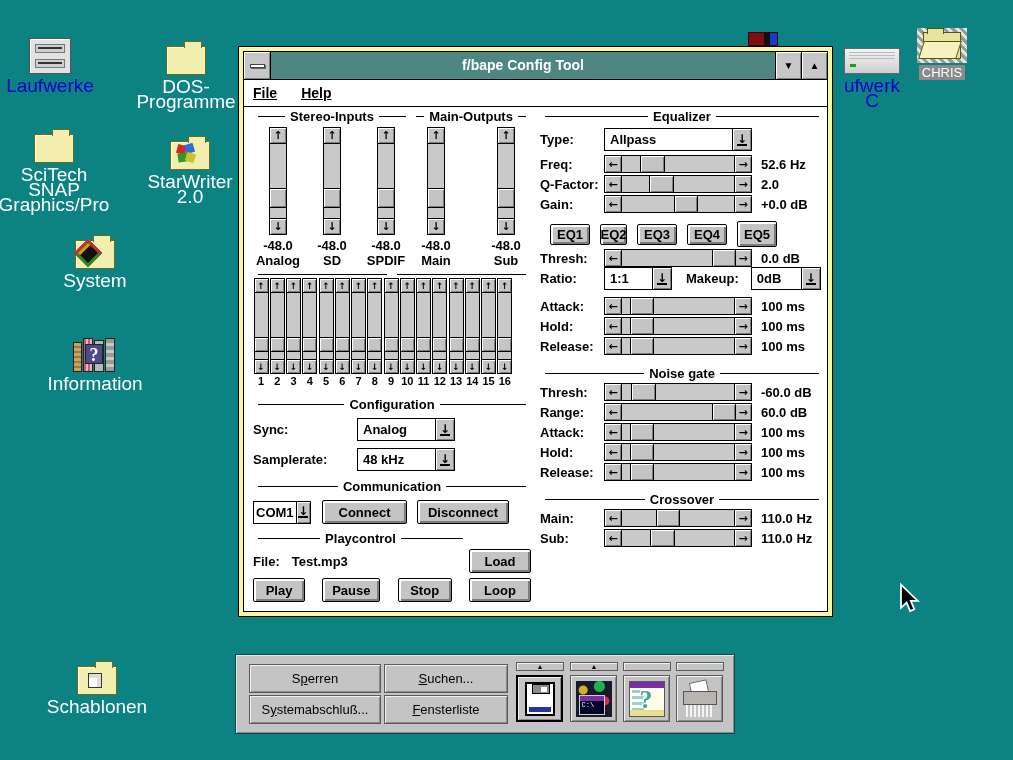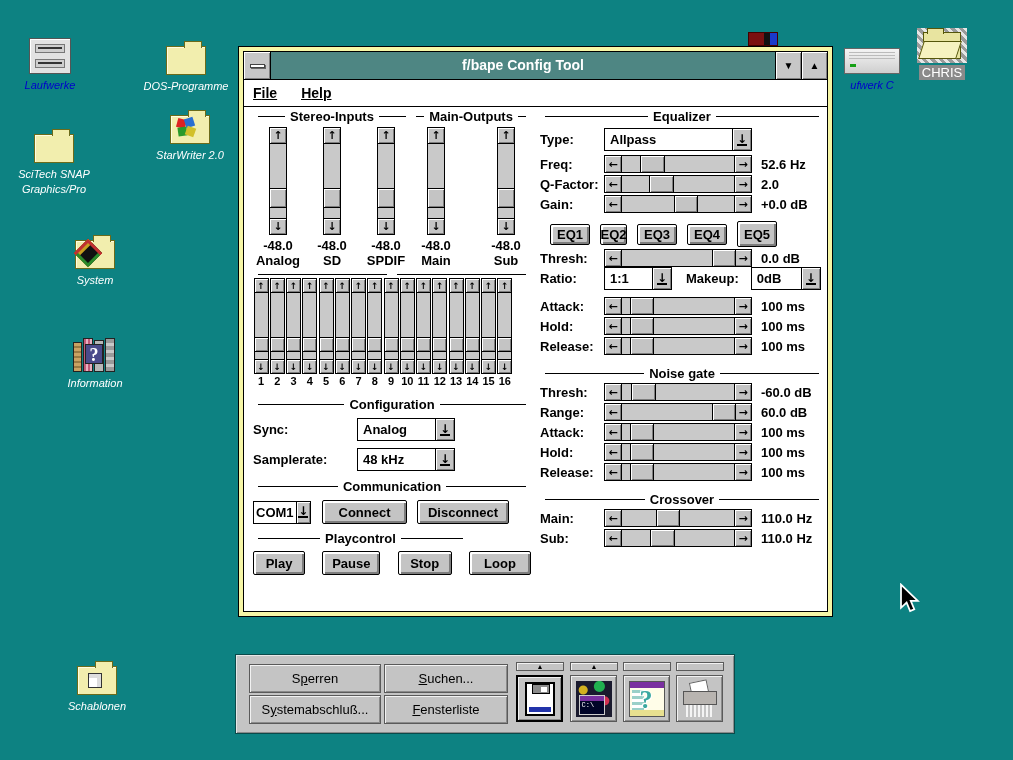--- a/index.html
+++ b/index.html
@@ -1,21 +1,21 @@
 <!DOCTYPE html>
 <html><head>
 <meta charset="utf-8">
 <style>
   * { margin:0; padding:0; box-sizing:border-box; }
   body { font-family:"Liberation Sans", sans-serif; }
   .screen { position:relative; width:1013px; height:760px; background:#0d8282; overflow:hidden; }
 
   
   .dicon { position:absolute; display:flex; flex-direction:column; align-items:center; text-align:center; }
-  .dicon .lbl { margin-top:4px; font-size:11px; color:#fff; line-height:15px;font-style:italic; }
+  .dicon .lbl { margin-top:4px; font-size:19px; color:#fff; line-height:15px; }
   .dicon .lbl.blue { color:#0000cc; }
   .folder { position:relative; width:40px; height:29px; background:#f2eeae; border:1px solid #6b6b1a;
             box-shadow: inset 1px 1px 0 #fffde0; }
   .folder::before { content:""; position:absolute; top:-6px; right:3px; width:16px; height:6px;
             background:#f2eeae; border:1px solid #6b6b1a; border-bottom:none; }
   .drives { width:42px; height:36px; background:#e2e2e2; border:1px solid #555; box-shadow:inset 1px 1px 0 #fff; position:relative; }
   .drives .slot { position:absolute; left:5px; right:5px; height:9px; background:#cfcfcf; border:1px solid #777; }
   .drives .slot i { display:block; margin:2px 2px; height:2px; background:#333; }
   .drives .s1 { top:5px; } .drives .s2 { top:20px; }
   .drive1 { width:56px; height:26px; background:linear-gradient(#f4f4f4,#cfcfcf); border:1px solid #666; position:relative; }
@@ -181,21 +181,21 @@
   <div class="dicon" style="left:131px;top:46px;width:110px;">
     <div class="folder"></div>
     <div class="lbl">DOS-Programme</div>
   </div>
 
   <div class="dicon" style="left:2px;top:134px;width:104px;">
     <div class="folder"></div>
     <div class="lbl">SciTech SNAP Graphics/Pro</div>
   </div>
 
-  <div class="dicon" style="left:140px;top:115px;width:100px;">
+  <div class="dicon" style="left:140px;top:141px;width:100px;">
     <div class="folder">
         <div class="butterfly">
           <i class="b1"></i>
           <i class="b2"></i>
           <i class="b3"></i>
           <i class="b4"></i>
         </div>
       </div>
     <div class="lbl">StarWriter 2.0</div>
   </div>
@@ -543,20 +543,25 @@
           </div>
           <div class="btn" style="width:85px;height:24px;margin-left:11px;">Connect</div>
           <div class="btn" style="width:92px;height:24px;margin-left:10px;">Disconnect</div>
         </div>
 
         <div class="grp" style="margin-top:7px;width:215px;">
             <i></i>
             <span>Playcontrol</span>
             <i></i>
           </div>
+        <div class="lrow" style="margin-top:3px;">
+          <span class="flabel">File:</span>
+          <span class="flabel" style="margin-left:12px;flex:1;">Test.mp3</span>
+          <div class="btn" style="width:62px;height:24px;">Load</div>
+        </div>
         <div class="lrow" style="margin-top:5px;justify-content:space-between;">
           <div class="btn" style="width:52px;height:24px;">Play</div>
           <div class="btn" style="width:58px;height:24px;">Pause</div>
           <div class="btn" style="width:54px;height:24px;">Stop</div>
           <div class="btn" style="width:62px;height:24px;">Loop</div>
         </div>
       </div>
 
       <div class="col-r">
         <div class="grp">

